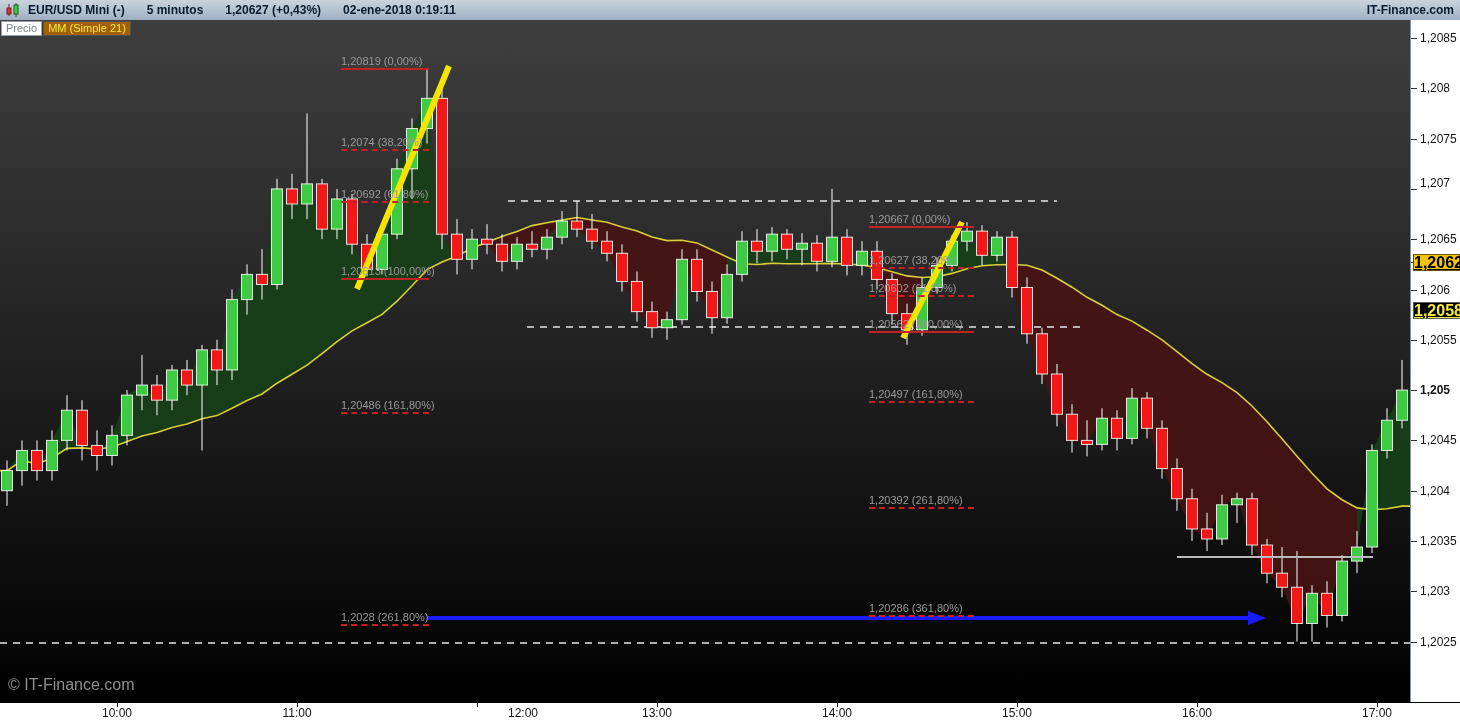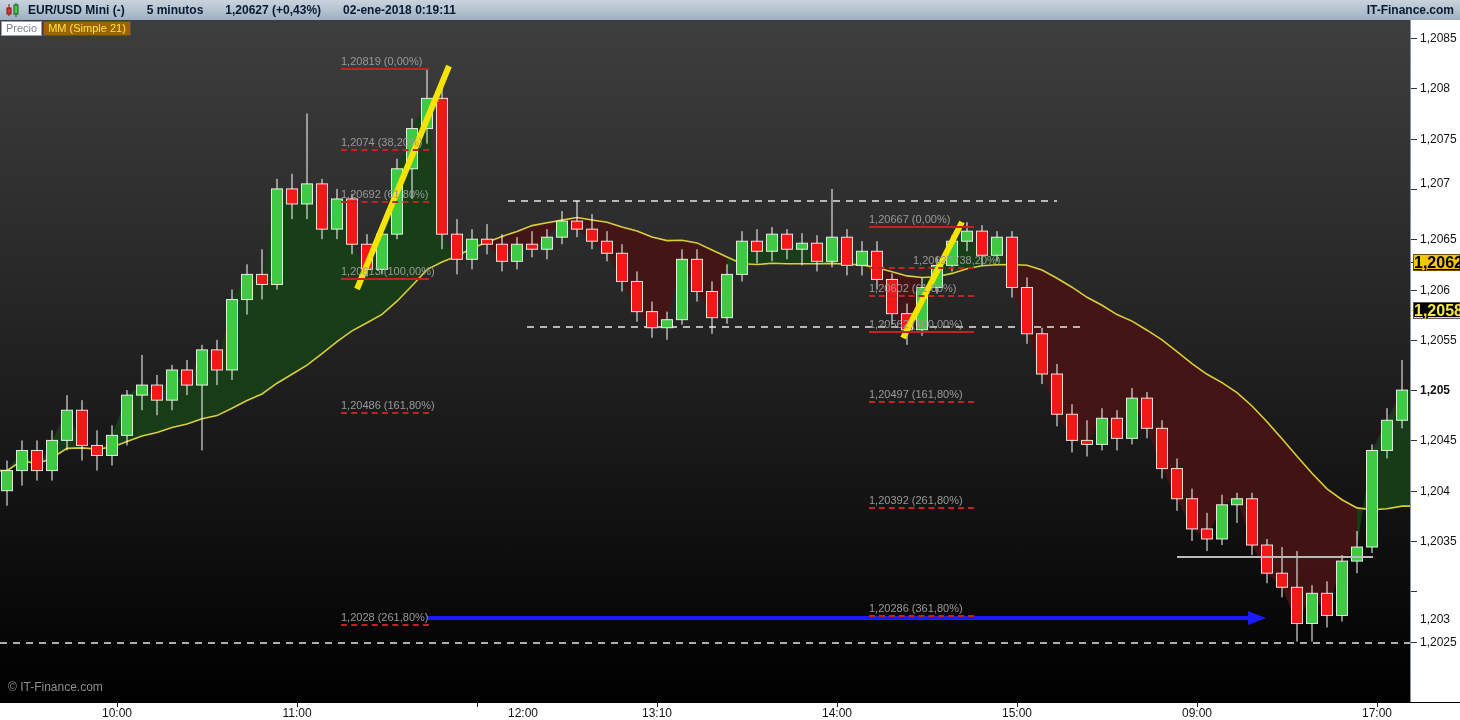--- a/index.html
+++ b/index.html
@@ -16,21 +16,21 @@
   
   .tagrow{position:absolute;left:1px;top:21px;height:15px;display:flex;z-index:30;}
   .tag{height:13px;line-height:13px;font-size:11px;padding:0 4px;border:1px solid #566;
        margin-right:1px;}
   .tag-price{background:#ffffff;color:#7d868e;border-color:#98a2aa;}
   .tag-ma{background:#a16207;color:#f5e93d;border-color:#4a5054;}
   
   .chart{position:absolute;left:0;top:20px;width:1410px;height:682px;
     background:linear-gradient(180deg,#3e3e3e 0%,#2a2a2a 35%,#101010 75%,#000 100%);}
   .chart svg{position:absolute;left:0;top:0;}
-  .watermark{position:absolute;left:8px;bottom:8px;color:#8e8e8e;font-size:12px;z-index:25;}
+  .watermark{position:absolute;left:8px;bottom:8px;color:#8e8e8e;font-size:16px;z-index:25;}
   
   .fib{position:absolute;z-index:20;}
   .fib .ftxt{position:absolute;left:0;top:-16px;color:#9a9a9a;font-size:11px;white-space:nowrap;}
   .fib .fline{position:absolute;left:0;top:0;height:0;border-top:2px solid #c32222;}
   .fib .fline.dashed{border-top-style:dashed;}
   
   .yaxis{position:absolute;left:1410px;top:20px;width:50px;height:682px;background:#fff;
          border-left:1px solid #8a949e;z-index:10;}
   .ylab{position:absolute;left:9px;color:#121212;font-size:12px;line-height:14px;white-space:nowrap;}
   .ylab.bold{font-weight:bold;}
@@ -583,21 +583,21 @@
         </div>
         <div class="fib" style="left: 341px; top: 604px;">
           <span class="ftxt" style="top: -13px;">1,2028 (261,80%)</span>
           <div class="fline dashed" style="width: 88px; top: 0px;"></div>
         </div>
         <div class="fib" style="left: 869px; top: 206px;">
           <span class="ftxt" style="top: -13px;">1,20667 (0,00%)</span>
           <div class="fline" style="width: 105px; top: 0px;"></div>
         </div>
         <div class="fib" style="left: 869px; top: 247px;">
-          <span class="ftxt" style="top: -13px; padding-left: 44px;">1,20627 (38,20%)</span>
+          <span class="ftxt" style="top: -13px;">1,20627 (38,20%)</span>
           <div class="fline dashed" style="width: 105px; top: 0px;"></div>
         </div>
         <div class="fib" style="left: 869px; top: 275px;">
           <span class="ftxt" style="top: -13px;">1,20602 (61,80%)</span>
           <div class="fline dashed" style="width: 105px; top: 0px;"></div>
         </div>
         <div class="fib" style="left: 869px; top: 311px;">
           <span class="ftxt" style="top: -13px;">1,20562 (100,00%)</span>
           <div class="fline" style="width: 105px; top: 0px;"></div>
         </div>
@@ -634,40 +634,40 @@
       <div class="ylab" style="top: 312.8px;">1,2055</div>
       <div class="ytick" style="top: 370.1px;"></div>
       <div class="ylab bold" style="top: 363.1px; text-align: right;">1,205</div>
       <div class="ytick" style="top: 420.4px;"></div>
       <div class="ylab" style="top: 413.4px;">1,2045</div>
       <div class="ytick" style="top: 470.7px;"></div>
       <div class="ylab" style="top: 463.7px;">1,204</div>
       <div class="ytick" style="top: 521px;"></div>
       <div class="ylab" style="top: 514px;">1,2035</div>
       <div class="ytick" style="top: 571.3px;"></div>
-      <div class="ylab" style="top: 564.3px; margin-top: 28px;">1,203</div>
+      <div class="ylab" style="top: 564.3px;">1,203</div>
       <div class="ytick" style="top: 621.6px;"></div>
       <div class="ylab" style="top: 614.6px;">1,2025</div>
       <div class="badge badge-price" style="top: 234.338px;">1,20627</div>
       <div class="ytick" style="top: 242.338px;"></div>
       <div class="badge badge-ma" style="top: 281.62px;">1,20580</div>
       <div class="ytick yellow" style="top: 289.62px;"></div>
     </div>
   <div class="xaxis" id="xaxis">
       <div class="xtick" style="left: 117px;"></div>
       <div class="xlab" style="left: 117px;">10:00</div>
       <div class="xtick" style="left: 297px;"></div>
       <div class="xlab" style="left: 297px;">11:00</div>
       <div class="xtick" style="left: 477px;"></div>
       <div class="xlab" style="left: 477px; margin-left: 24px;">12:00</div>
       <div class="xtick" style="left: 657px;"></div>
-      <div class="xlab" style="left: 657px;">13:10</div>
+      <div class="xlab" style="left: 657px;">13:00</div>
       <div class="xtick" style="left: 837px;"></div>
       <div class="xlab" style="left: 837px;">14:00</div>
       <div class="xtick" style="left: 1017px;"></div>
       <div class="xlab" style="left: 1017px;">15:00</div>
       <div class="xtick" style="left: 1197px;"></div>
-      <div class="xlab" style="left: 1197px;">09:00</div>
+      <div class="xlab" style="left: 1197px;">16:00</div>
       <div class="xtick" style="left: 1377px;"></div>
       <div class="xlab" style="left: 1377px;">17:00</div>
     </div>
 
 </div>
 
 </body></html>

